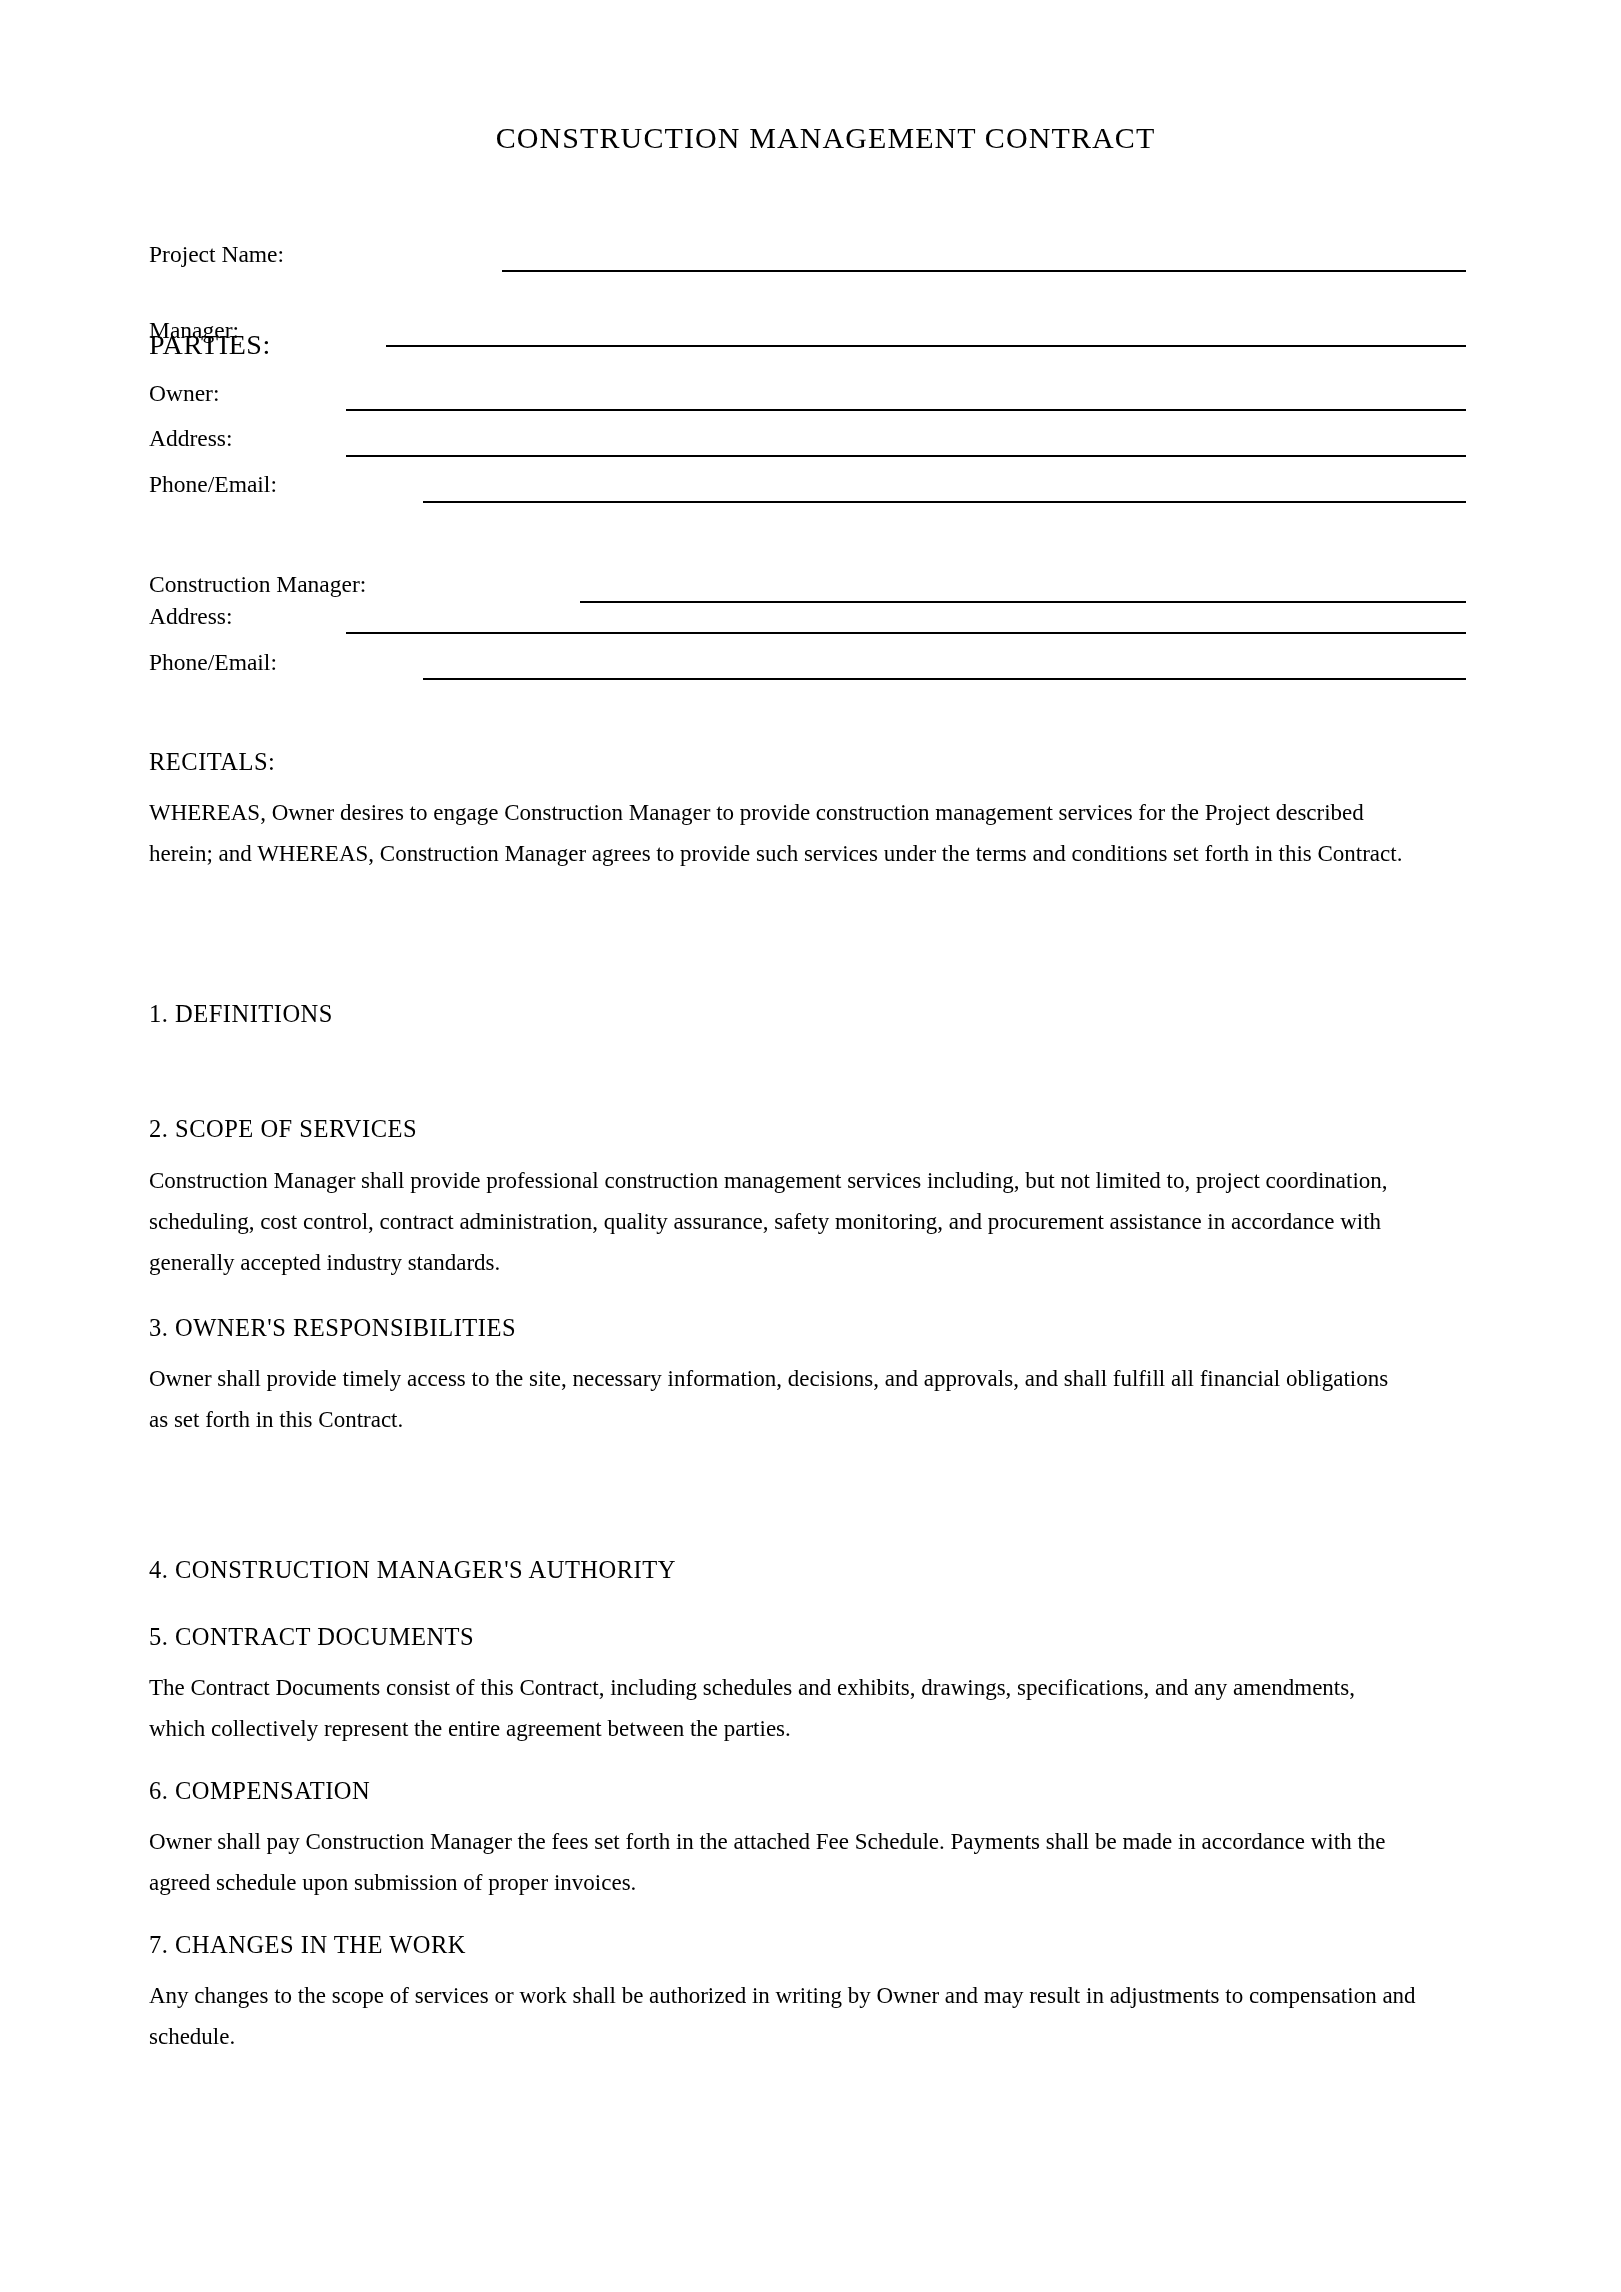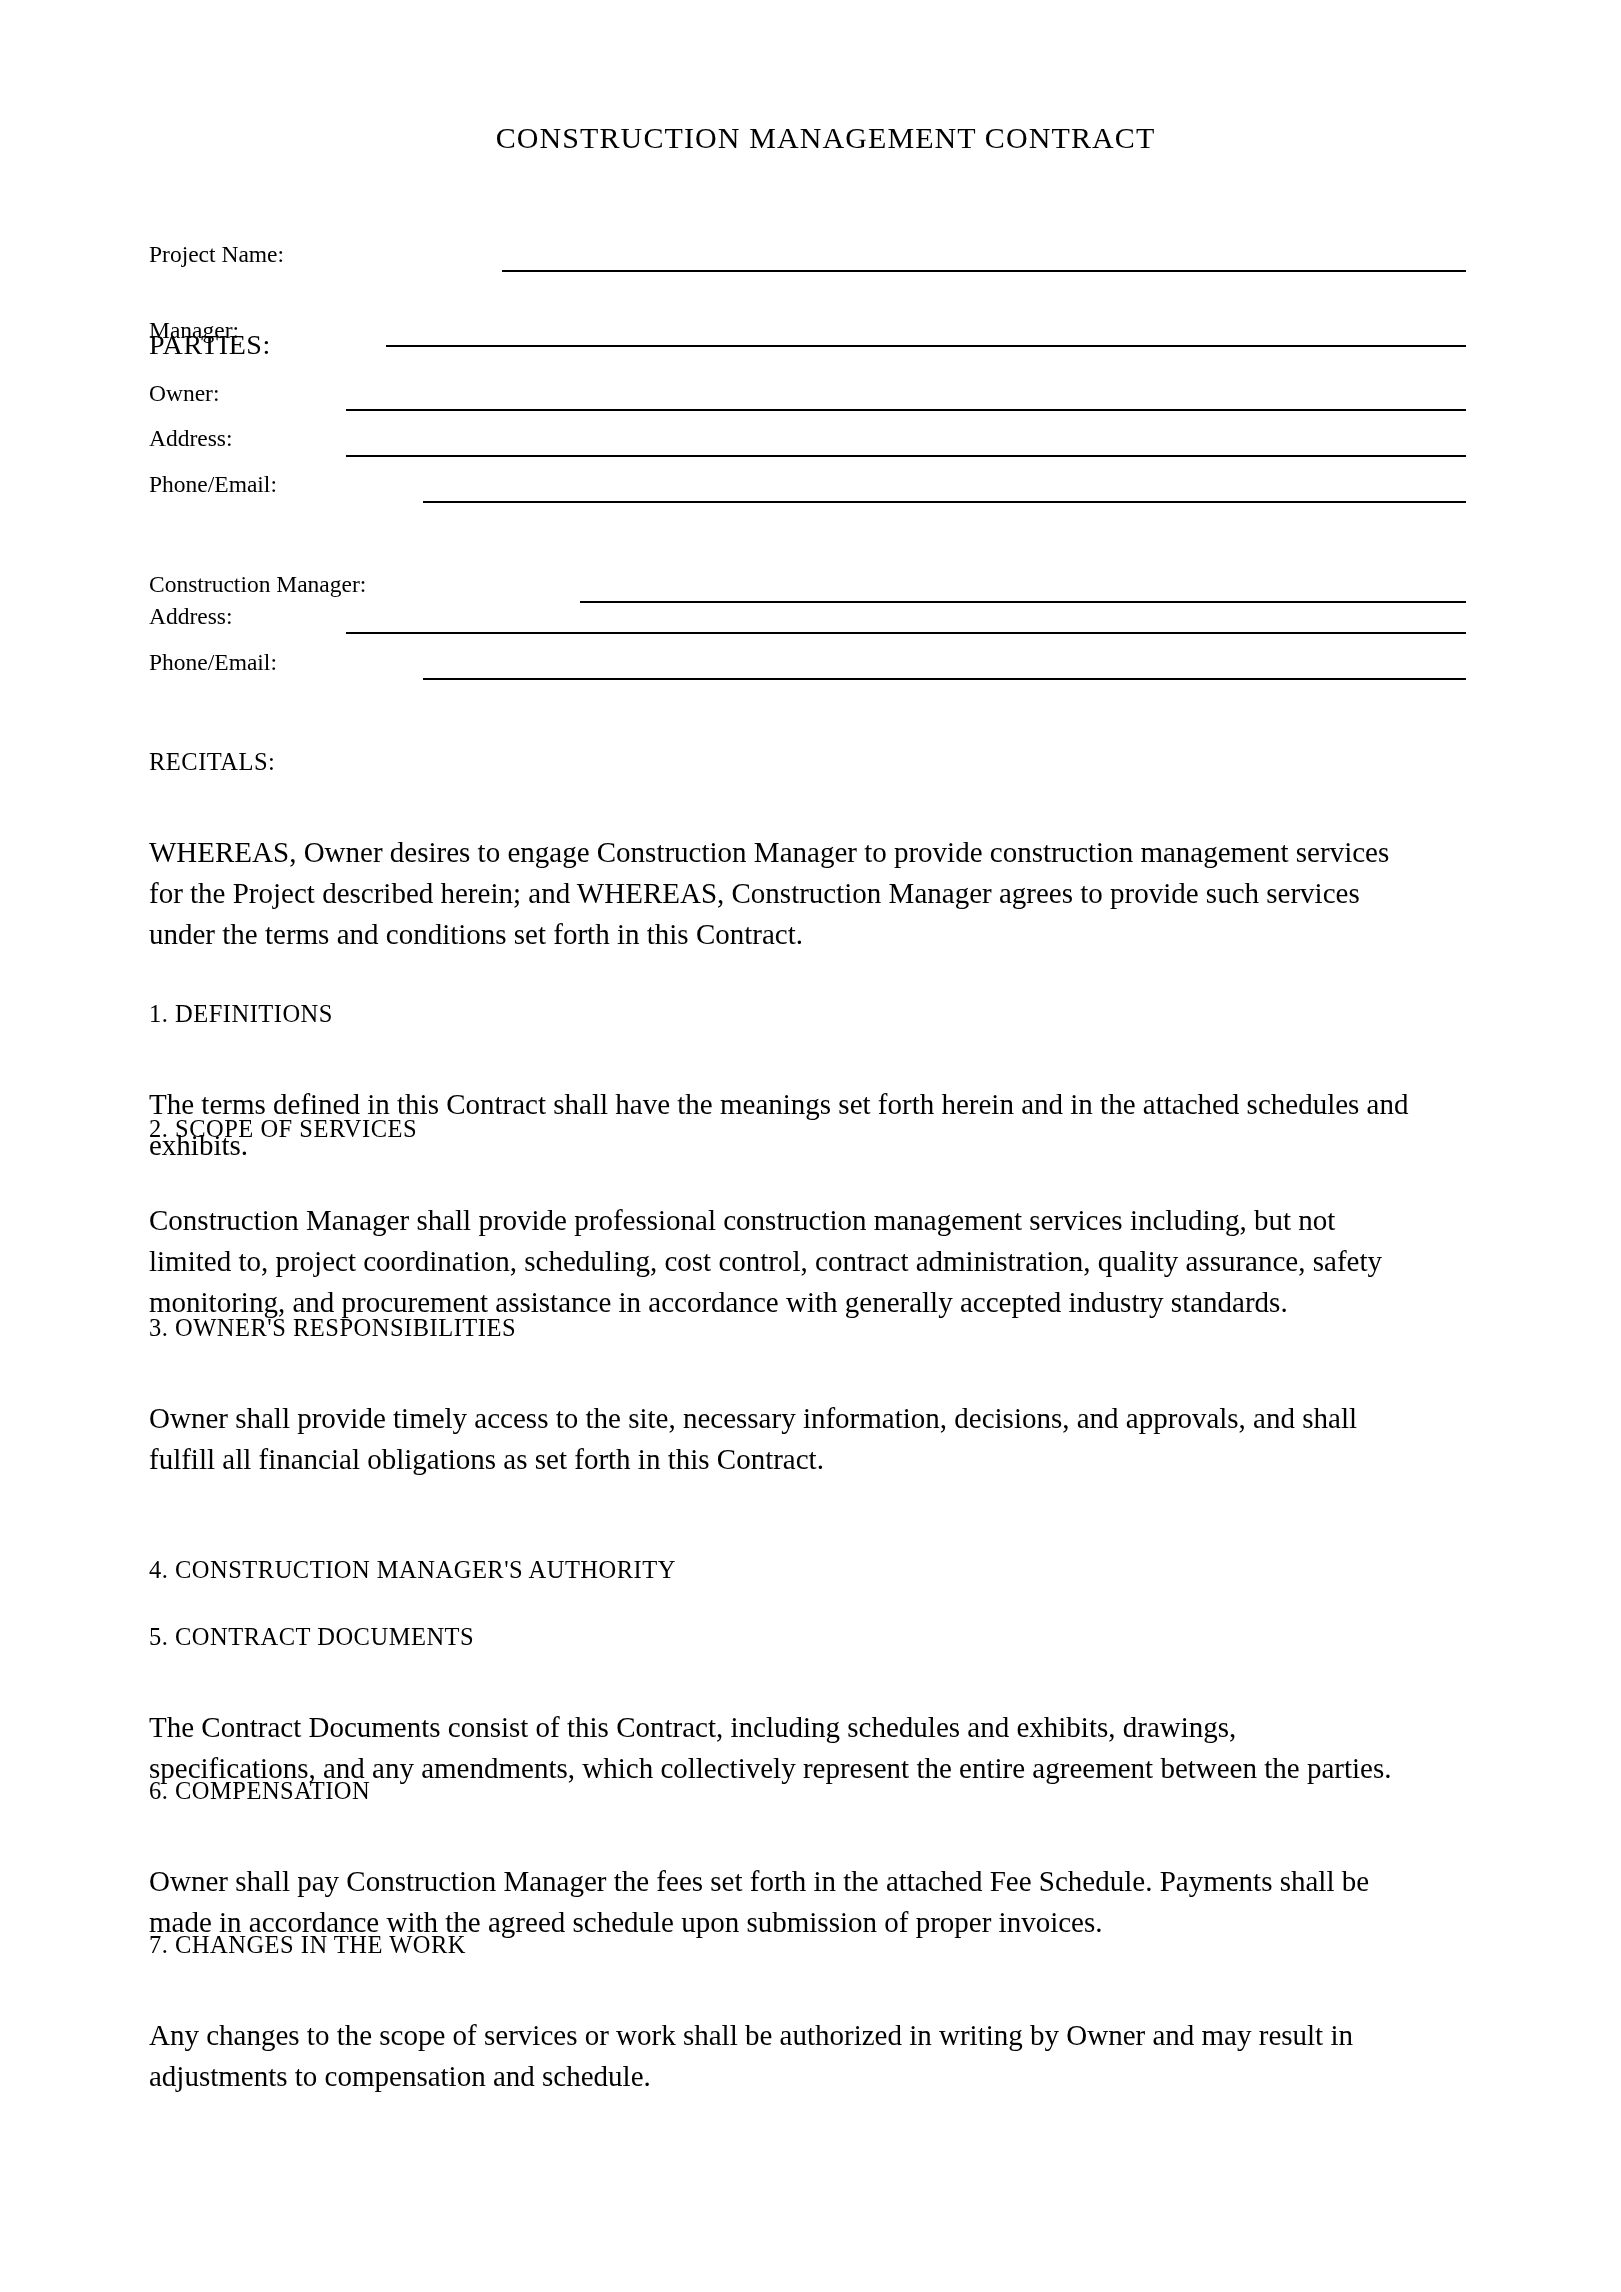--- a/index.html
+++ b/index.html
@@ -59,24 +59,23 @@
     left: 149px;
     font-size: 24.5px;
     line-height: 1;
     letter-spacing: 0.5px;
     white-space: nowrap;
   }
   .body-text {
     position: absolute;
     left: 149px;
     width: 1325px;
-    font-size: 29px;
+    font-size: 23px;
     line-height: 41px;
     text-align: left;
-    margin-top: 40px;
   }
   .body-text.narrow { width: 1255px; }
   .body-text.wide   { width: 1329px; }
 </style>
 </head>
 <body>
 
 <div id="page">
 
   <div class="doc-title">CONSTRUCTION MANAGEMENT CONTRACT</div>
@@ -104,21 +103,20 @@
   <div class="field-label" style="top:605px;">Address:</div>
   <div class="rule" style="left:346px; top:632px; width:1120px;"></div>
 
   <div class="field-label" style="top:651px;">Phone/Email:</div>
   <div class="rule" style="left:423px; top:678px; width:1043px;"></div>
 
   <div class="section-heading" style="top:750px;">RECITALS:</div>
   <div class="body-text narrow" style="top:792px;">WHEREAS, Owner desires to engage Construction Manager to provide construction management services for the Project described herein; and WHEREAS, Construction Manager agrees to provide such services under the terms and conditions set forth in this Contract.</div>
 
   <div class="section-heading" style="top:1002px;">1. DEFINITIONS</div>
-  <div class="body-text wide" style="top:1044px;">The terms defined in this Contract shall have the meanings set forth herein and in the attached schedules and exhibits.</div>
 
   <div class="section-heading" style="top:1117px;">2. SCOPE OF SERVICES</div>
   <div class="body-text narrow" style="top:1160px;">Construction Manager shall provide professional construction management services including, but not limited to, project coordination, scheduling, cost control, contract administration, quality assurance, safety monitoring, and procurement assistance in accordance with generally accepted industry standards.</div>
 
   <div class="section-heading" style="top:1316px;">3. OWNER'S RESPONSIBILITIES</div>
   <div class="body-text narrow" style="top:1358px;">Owner shall provide timely access to the site, necessary information, decisions, and approvals, and shall fulfill all financial obligations as set forth in this Contract.</div>
 
   <div class="section-heading" style="top:1558px;">4. CONSTRUCTION MANAGER'S AUTHORITY</div>
 
   <div class="section-heading" style="top:1625px;">5. CONTRACT DOCUMENTS</div>

